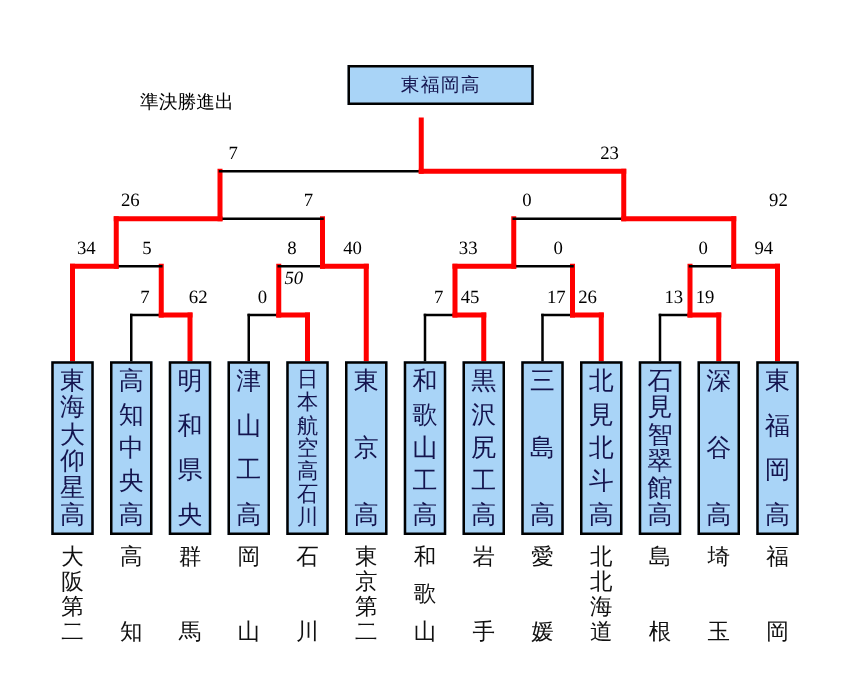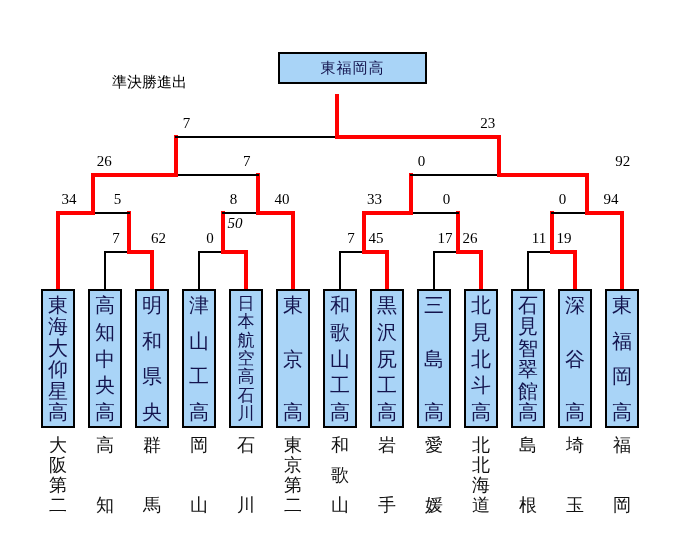--- a/index.html
+++ b/index.html
@@ -77,21 +77,21 @@
       <div class="bline" style="left: 433px; top: 251px; width: 2px; height: 39px; background: rgb(0, 0, 0);"></div>
       <div class="bline" style="left: 479px; top: 250px; width: 4px; height: 41px; background: rgb(255, 0, 0);"></div>
       <div class="bline" style="left: 433px; top: 251px; width: 25.5px; height: 2px; background: rgb(0, 0, 0);"></div>
       <div class="bline" style="left: 455.5px; top: 250px; width: 27.5px; height: 4px; background: rgb(255, 0, 0);"></div>
       <span class="score" style="left: 445px; top: 231px;">17</span>
       <span class="score" style="left: 470px; top: 231px;">26</span>
       <div class="bline" style="left: 527px; top: 251px; width: 2px; height: 39px; background: rgb(0, 0, 0);"></div>
       <div class="bline" style="left: 573px; top: 250px; width: 4px; height: 41px; background: rgb(255, 0, 0);"></div>
       <div class="bline" style="left: 527px; top: 251px; width: 25.5px; height: 2px; background: rgb(0, 0, 0);"></div>
       <div class="bline" style="left: 549.5px; top: 250px; width: 27.5px; height: 4px; background: rgb(255, 0, 0);"></div>
-      <span class="score" style="left: 539px; top: 231px;">11</span>
+      <span class="score" style="left: 539px; top: 231px;">13</span>
       <span class="score" style="left: 564px; top: 231px;">19</span>
       <div class="bline" style="left: 56px; top: 211px; width: 4px; height: 80px; background: rgb(255, 0, 0);"></div>
       <div class="bline" style="left: 126.5px; top: 211px; width: 4px; height: 43px; background: rgb(255, 0, 0);"></div>
       <div class="bline" style="left: 56px; top: 211px; width: 39.25px; height: 4px; background: rgb(255, 0, 0);"></div>
       <div class="bline" style="left: 92.25px; top: 212px; width: 37.25px; height: 2px; background: rgb(0, 0, 0);"></div>
       <span class="score" style="left: 69px; top: 192px;">34</span>
       <span class="score" style="left: 117.5px; top: 192px;">5</span>
       <div class="bline" style="left: 220.5px; top: 211px; width: 4px; height: 43px; background: rgb(255, 0, 0);"></div>
       <div class="bline" style="left: 291px; top: 211px; width: 4px; height: 80px; background: rgb(255, 0, 0);"></div>
       <div class="bline" style="left: 221.5px; top: 212px; width: 37.25px; height: 2px; background: rgb(0, 0, 0);"></div>

